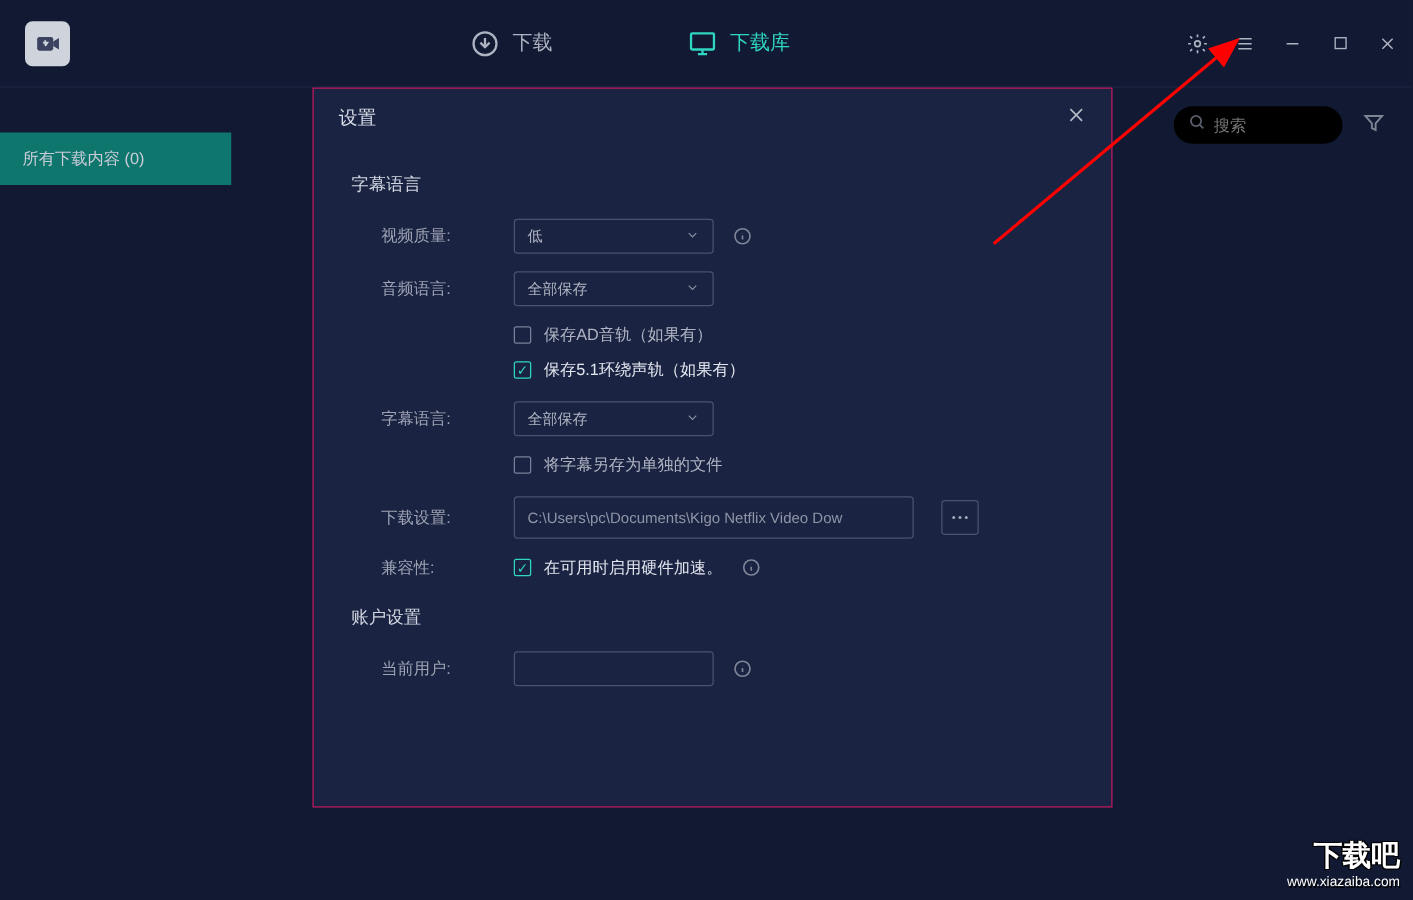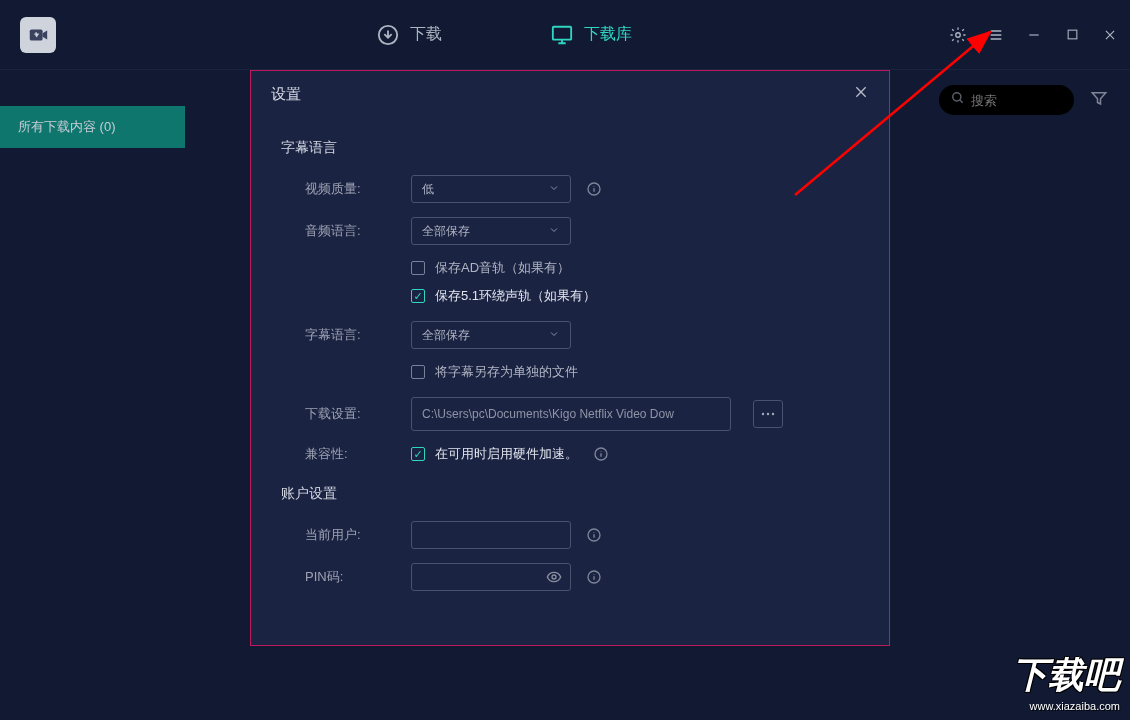--- a/index.html
+++ b/index.html
@@ -50,21 +50,21 @@
 .browse-btn { width: 30px; height: 28px; border: 1px solid #4a5270; border-radius: 3px; display: flex; align-items: center; justify-content: center; color: #a5a9b8; margin-left: 8px; cursor: pointer; }
 .empty-input { width: 160px; height: 28px; border: 1px solid #4a5270; border-radius: 3px; padding: 0 10px; color: #b0b4c2; font-size: 12px; display: flex; align-items: center; }
 .pin-input { position: relative; }
 .eye-icon { position: absolute; right: 8px; top: 5px; color: #8a8fa0; cursor: pointer; }
 
 
 .arrow-svg { position: absolute; left: 0; top: 0; width: 1130px; height: 720px; pointer-events: none; }
 
 
 .watermark { position: absolute; right: 10px; bottom: 8px; text-align: right; }
-.wm-big { color: #fff; font-size: 36px; font-weight: bold; font-style: italic; text-shadow: 1px 1px 0 #000, -1px -1px 0 #000, 1px -1px 0 #000, -1px 1px 0 #000; }
+.wm-big { color: #fff; font-size: 23px; font-weight: bold; text-shadow: 1px 1px 0 #000, -1px -1px 0 #000, 1px -1px 0 #000, -1px 1px 0 #000; }
 .wm-small { color: #fff; font-size: 11px; text-shadow: 1px 1px 0 #000; }
 </style>
 </head>
 <body>
 
 <div class="titlebar">
   <div class="logo-area">
     <div class="logo-icon">
       <svg width="22" height="22" viewBox="0 0 24 24" fill="none">
           <rect x="3" y="6" width="14" height="12" rx="2" fill="#3a4260"></rect>
@@ -262,39 +262,20 @@
         <div class="empty-input"></div>
         <span class="info-icon">
           <svg width="16" height="16" viewBox="0 0 24 24" fill="none" stroke="#7f8498" stroke-width="2">
               <circle cx="12" cy="12" r="9"></circle>
               <path d="M12 8 L12 8.5 M12 11 L12 16"></path>
             </svg>
         </span>
       </div>
     </div>
 
-    <div class="form-row">
-      <span class="form-label">PIN码:</span>
-      <div class="form-control">
-        <div class="empty-input pin-input">
-          <span class="eye-icon">
-            <svg width="16" height="16" viewBox="0 0 24 24" fill="none" stroke="#8a8fa0" stroke-width="2">
-                <path d="M2 12 C4 7 8 5 12 5 C16 5 20 7 22 12 C20 17 16 19 12 19 C8 19 4 17 2 12 Z"></path>
-                <circle cx="12" cy="12" r="3"></circle>
-              </svg>
-          </span>
-        </div>
-        <span class="info-icon">
-          <svg width="16" height="16" viewBox="0 0 24 24" fill="none" stroke="#7f8498" stroke-width="2">
-              <circle cx="12" cy="12" r="9"></circle>
-              <path d="M12 8 L12 8.5 M12 11 L12 16"></path>
-            </svg>
-        </span>
-      </div>
-    </div>
 
   </div>
 </div>
 
 <svg class="arrow-svg">
   <defs>
     <marker id="arrowhead" markerWidth="10" markerHeight="8" refX="9" refY="4" orient="auto">
       <polygon points="0 0, 10 4, 0 8" fill="#ff0000"></polygon>
     </marker>
   </defs>

